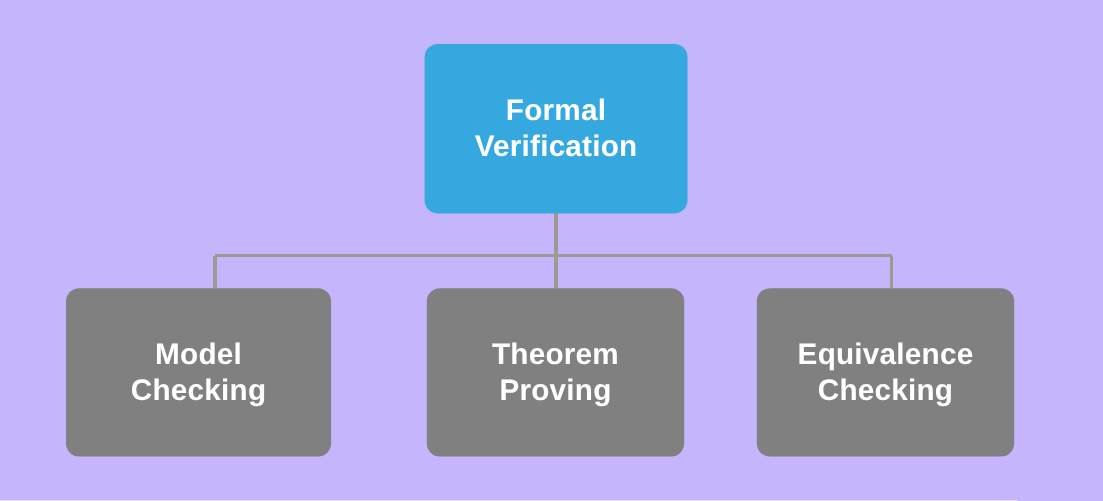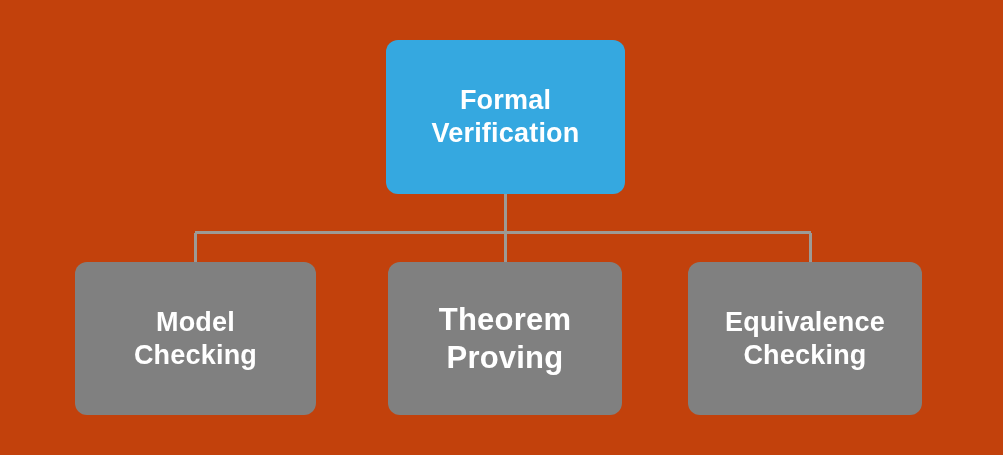--- a/index.html
+++ b/index.html
@@ -8,21 +8,21 @@
     padding: 0;
     background: #ffffff;
   }
   body {
     font-family: "Liberation Sans", sans-serif;
   }
   #diagram-canvas {
     position: relative;
     width: 1003px;
     height: 455px;
-    background: #c2410c;
+    background: #c4b5fd;
     overflow: hidden;
   }
   .connector-layer {
     position: absolute;
     left: 0;
     top: 0;
     width: 1003px;
     height: 455px;
     pointer-events: none;
   }
@@ -47,34 +47,34 @@
   }
   #node-root {
     left: 386px;
     top: 40px;
     width: 239px;
     height: 154px;
     background: #35a8e0;
     font-size: 27px;
   }
   #node-child-0 {
-    left: 75px;
+    left: 60px;
     top: 262px;
     width: 241px;
     height: 153px;
     background: #808080;
     font-size: 27px;
   }
   #node-child-1 {
     left: 388px;
     top: 262px;
     width: 234px;
     height: 153px;
     background: #808080;
-    font-size: 31px;
+    font-size: 27px;
   }
   #node-child-2 {
     left: 688px;
     top: 262px;
     width: 234px;
     height: 153px;
     background: #808080;
     font-size: 27px;
   }
 </style>

